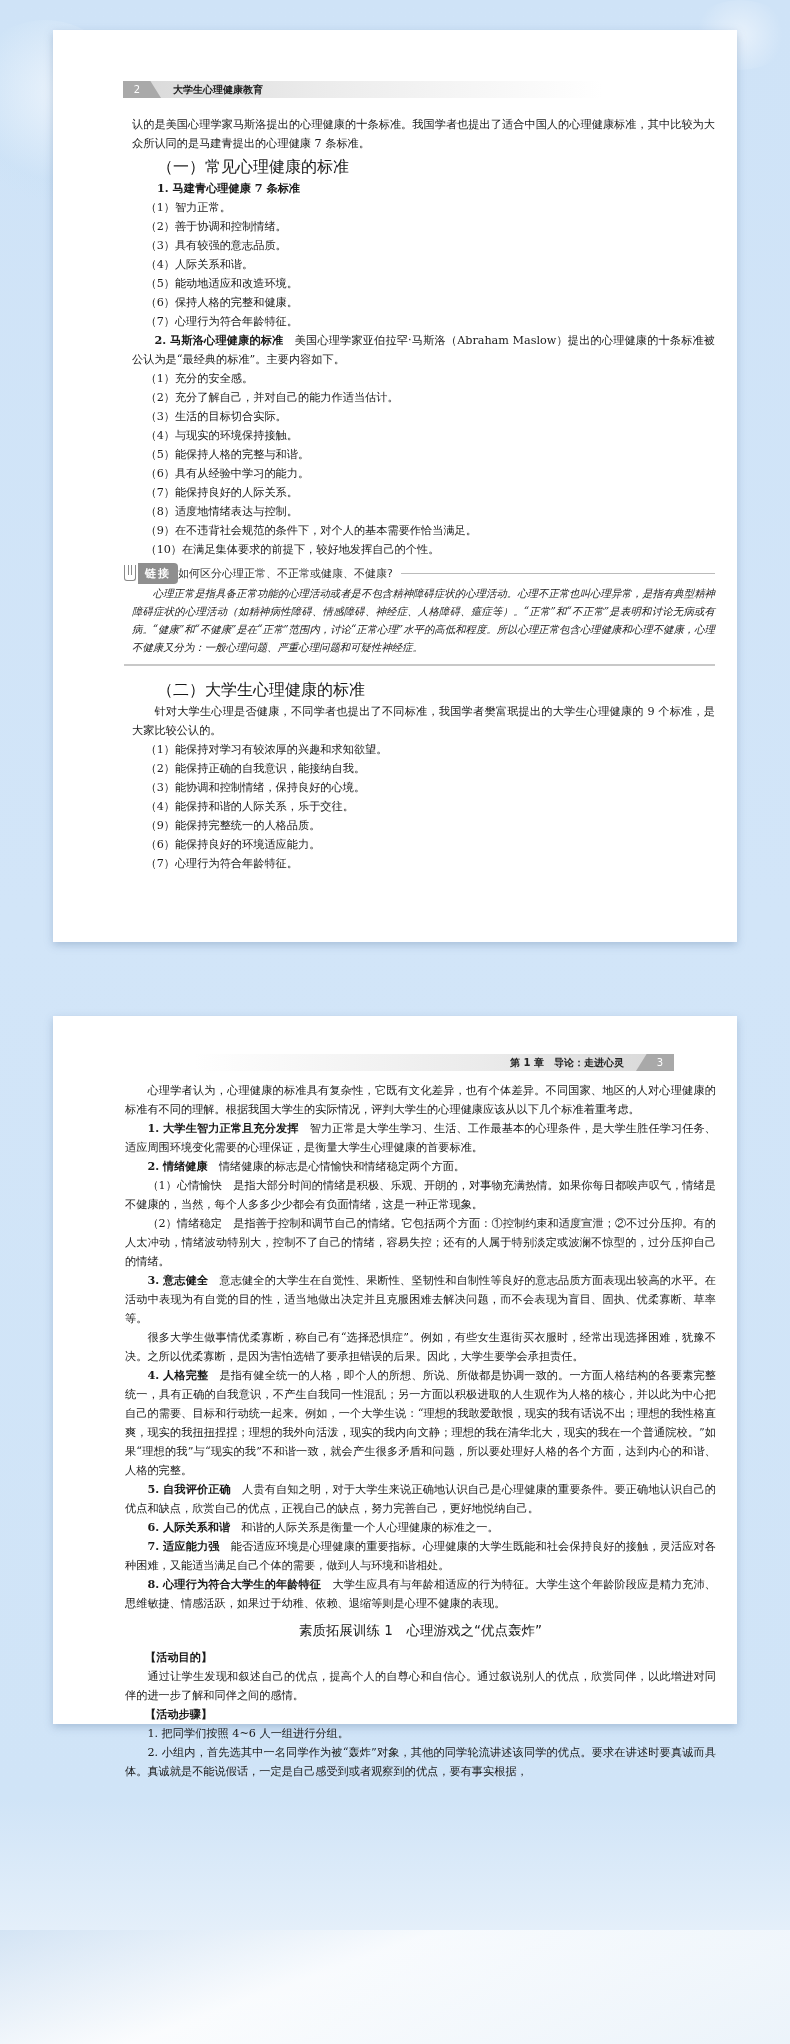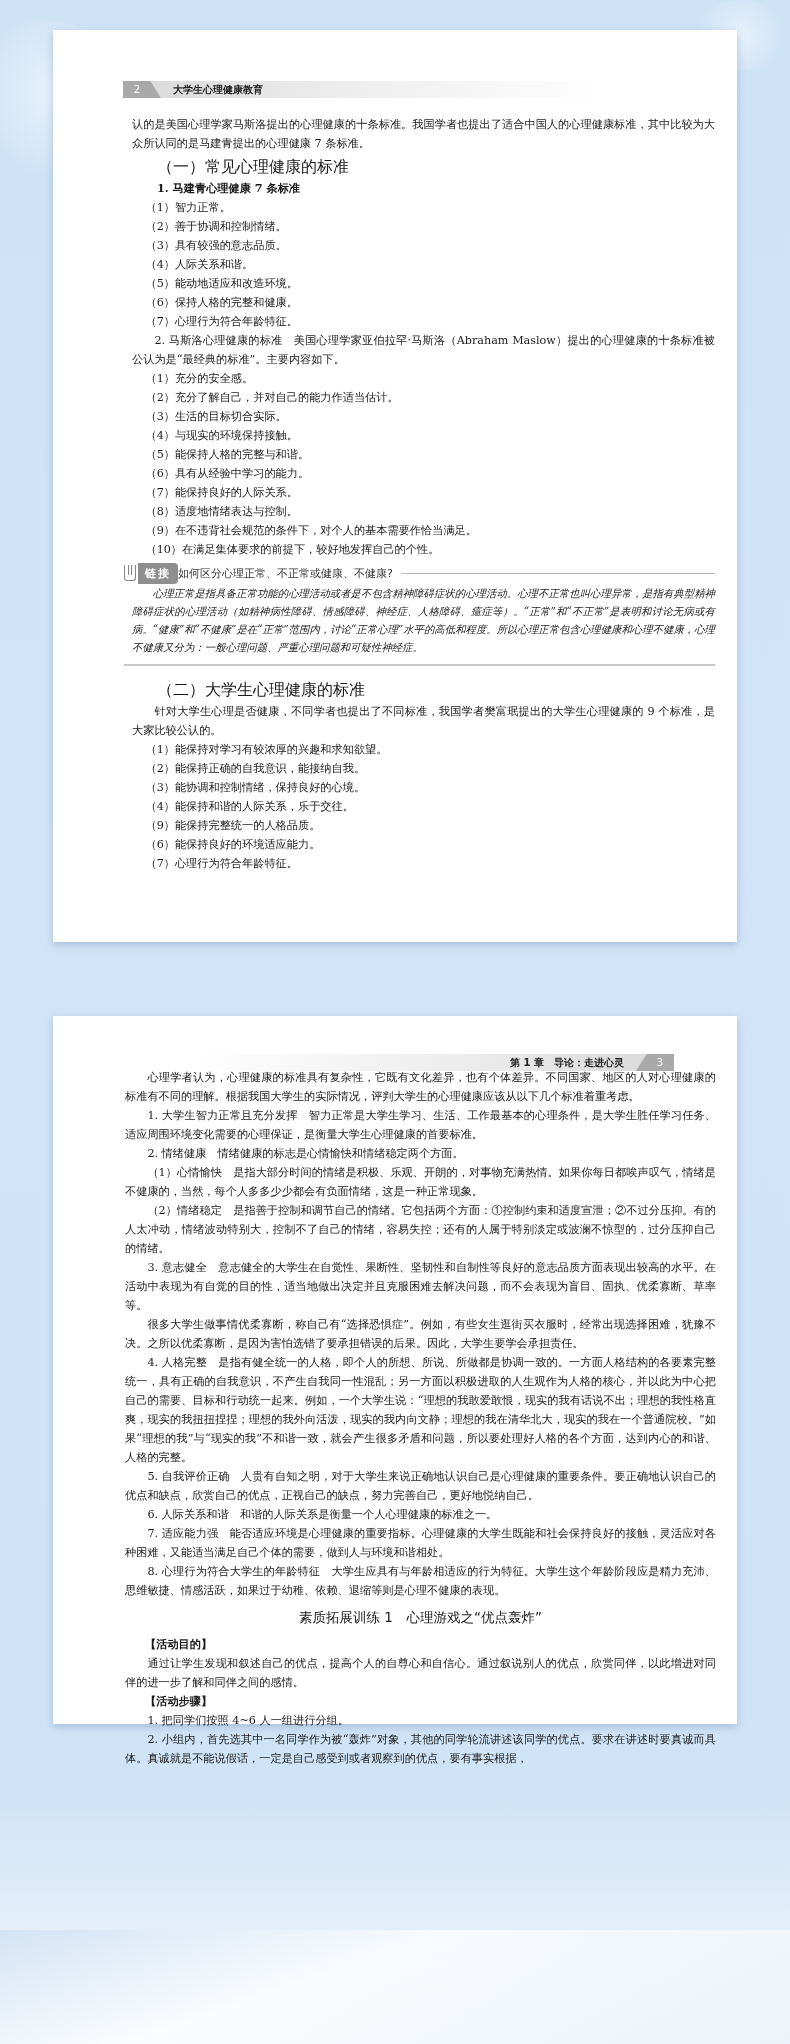--- a/index.html
+++ b/index.html
@@ -37,27 +37,27 @@
     height: 17px; width: 38px; background: #a9a9a9; color: #fff; font-weight: normal;
     display: flex; align-items: center; justify-content: center; font-size: 10px;
   }
   .page-1 .page-num { clip-path: polygon(0 0, 72% 0, 100% 100%, 0 100%); padding-right: 10px; }
   .page-2 .page-num { clip-path: polygon(28% 0, 100% 0, 100% 100%, 0 100%); padding-left: 10px; }
   .header-title { padding: 0 12px; white-space: nowrap; }
 
   .content { position: absolute; left: 79px; width: 583px; font-size: 11.2px; line-height: 19px; }
   .page-1 .content { top: 85px; }
   .page-2 .content { left: 72px; width: 591px; top: 1081px; }
-  .page-2 .content { top: 52px; }
+  .page-2 .content { top: 65px; }
   p { text-align: justify; }
   .indent { text-indent: 2em; }
   .item { padding-left: 1.5em; text-indent: -0.3em; }
   .sec-title { font-family: "DejaVu Sans", "Liberation Sans", sans-serif; font-size: 16px; padding-left: 25px; margin: 4px 0 3px; }
   .sub-title { font-weight: bold; padding-left: 25px; }
-  b { font-weight: normal; }
+  b { font-weight: bold; }
   .link-box { margin: 5px 0 0 -8px; }
   .link-head { display: flex; align-items: center; height: 18px; }
   .link-icon { width: 12px; height: 16px; border: 1.5px solid #888; border-top: none; border-radius: 0 0 3px 3px; position: relative; margin-right: 2px; }
   .link-icon::before { content: ""; position: absolute; left: 3px; top: 0; width: 1px; height: 10px; background: #888; }
   .link-icon::after { content: ""; position: absolute; left: 6px; top: 0; width: 1px; height: 10px; background: #888; }
   .link-tag { background: #8f8f8f; color: #fff; font-family: "DejaVu Sans", "Liberation Sans", sans-serif; font-weight: bold;
     font-size: 11px; padding: 1px 7px; border-radius: 0 4px 4px 0; letter-spacing: 2px; }
   .link-question { font-family: "DejaVu Sans", "Liberation Sans", sans-serif; font-size: 11px; color: #333; white-space: nowrap; }
   .link-rule { flex: 1; height: 1px; background: #bbb; margin-left: 8px; }
   .link-body { font-family: "DejaVu Serif", "Liberation Serif", serif; font-style: italic; font-size: 10.4px; line-height: 18px; padding: 2px 0 0 8px; color: #222; }

